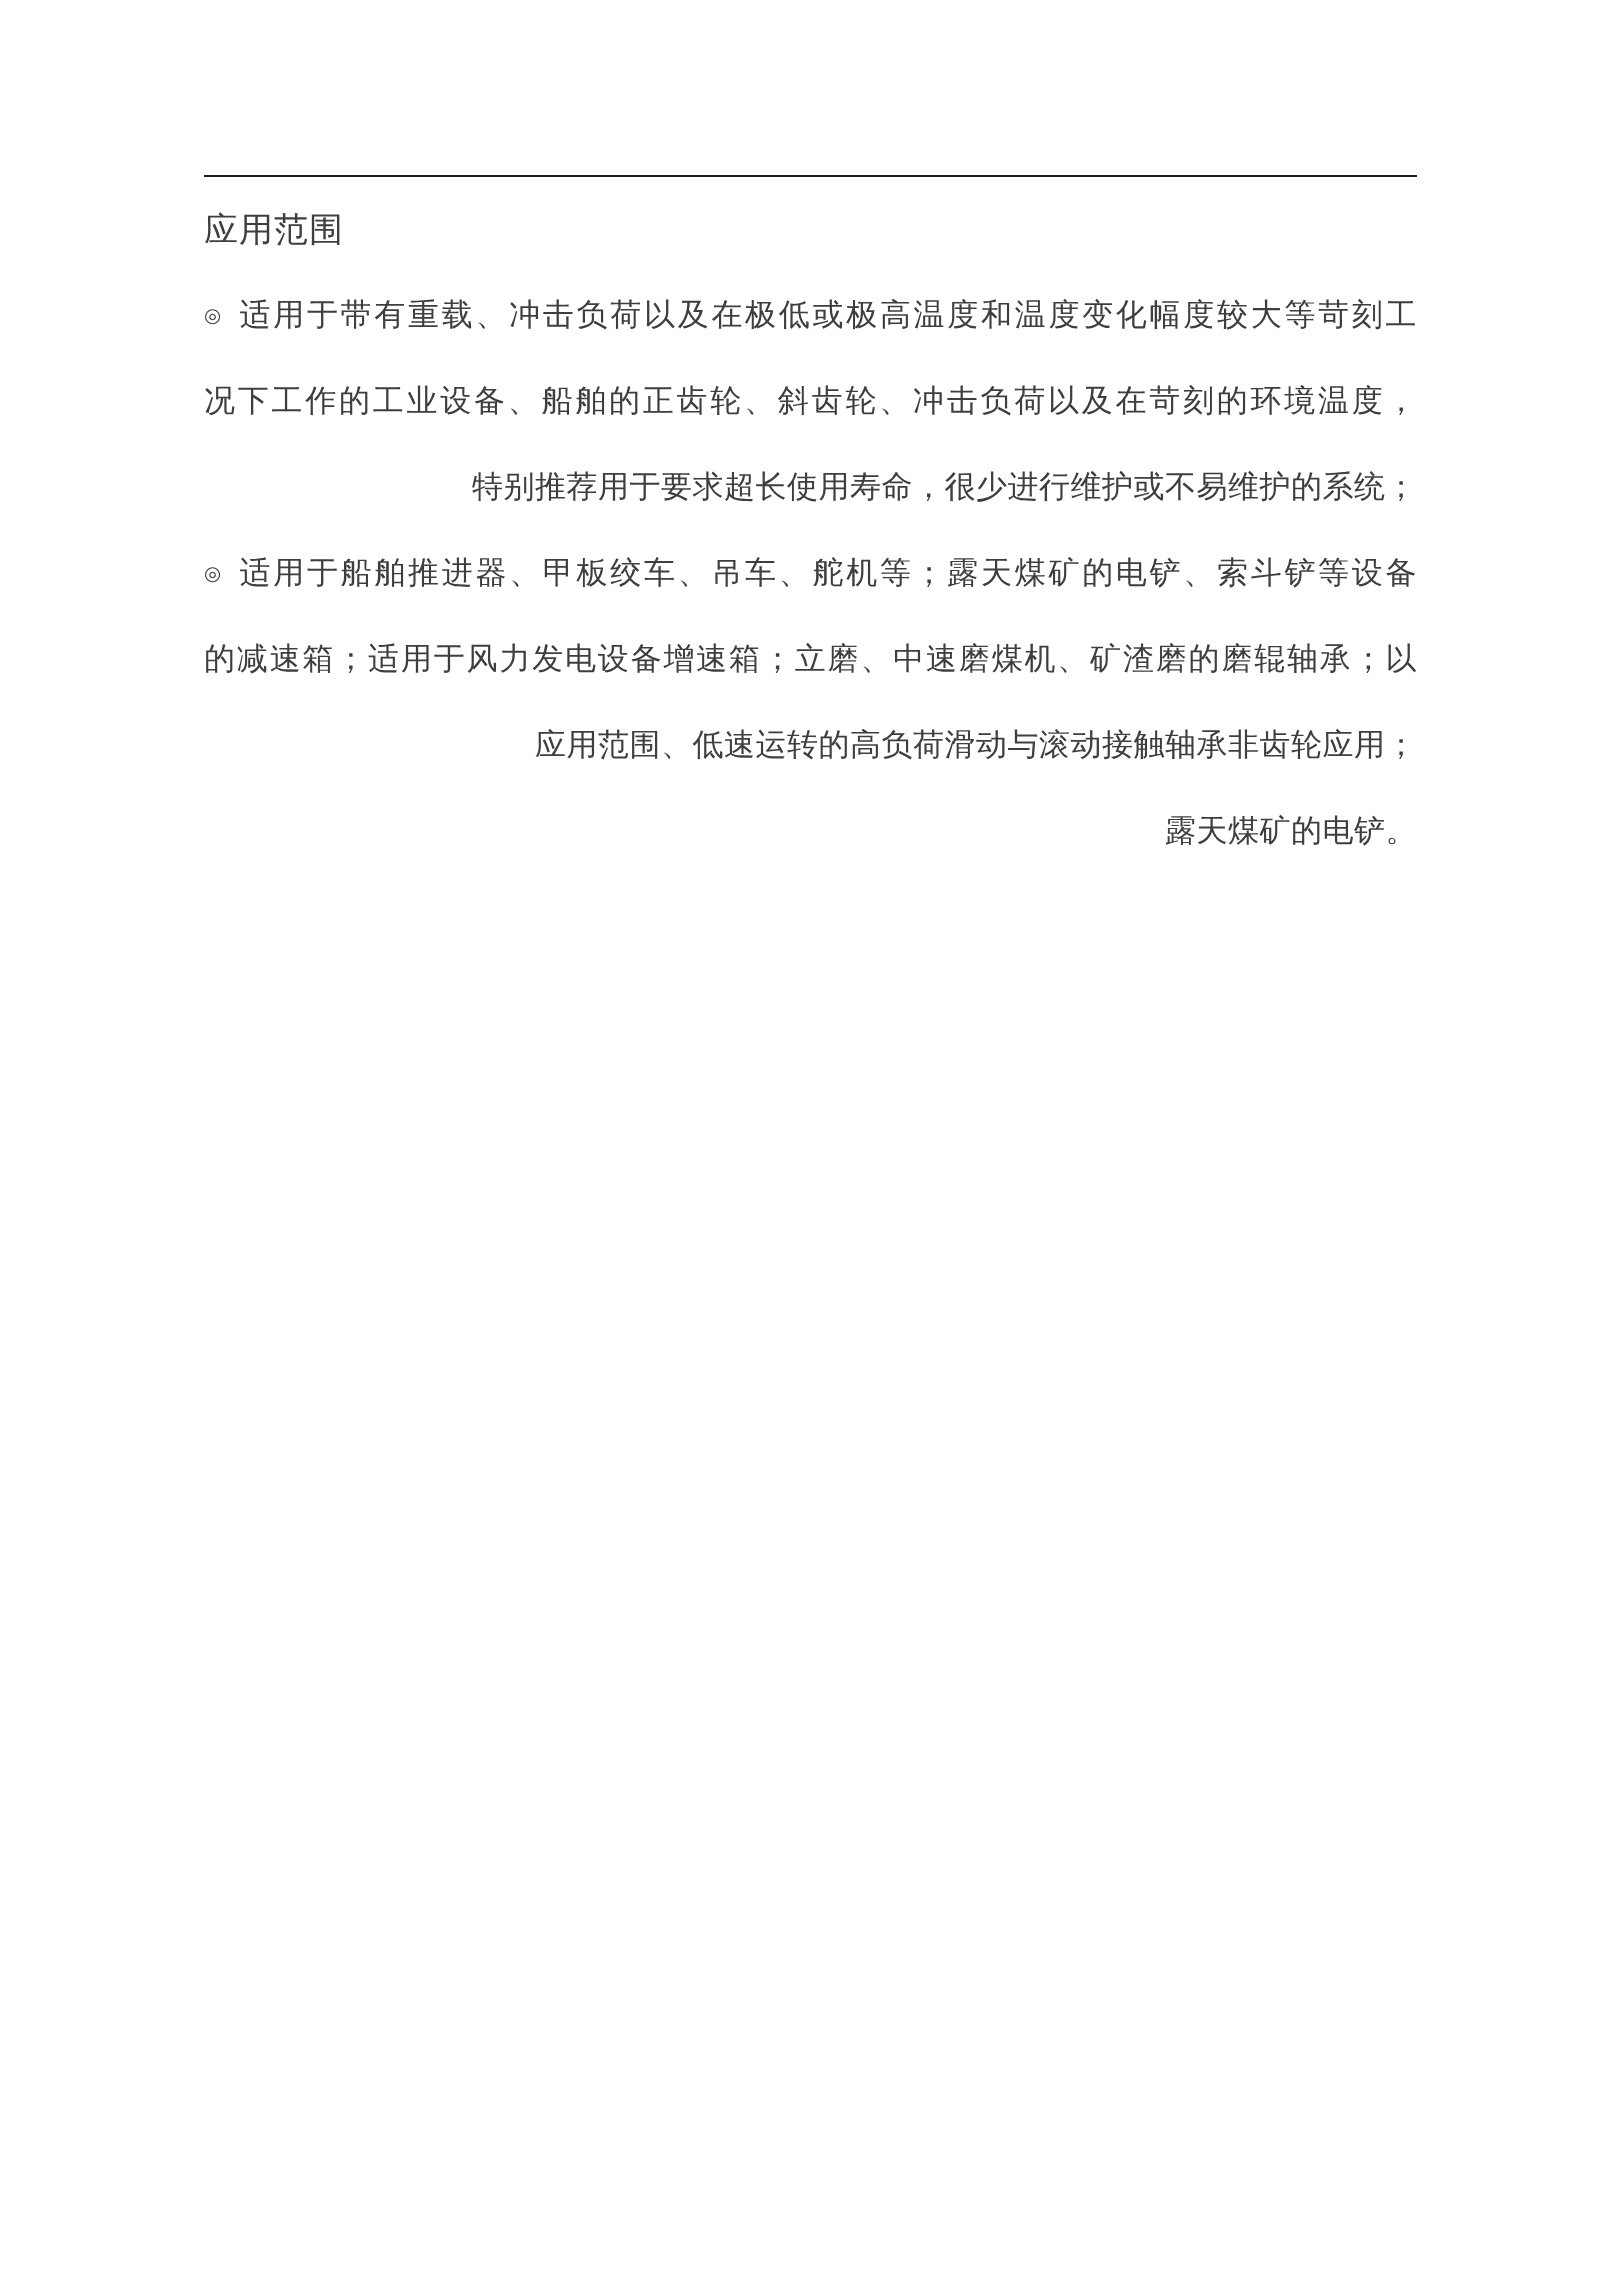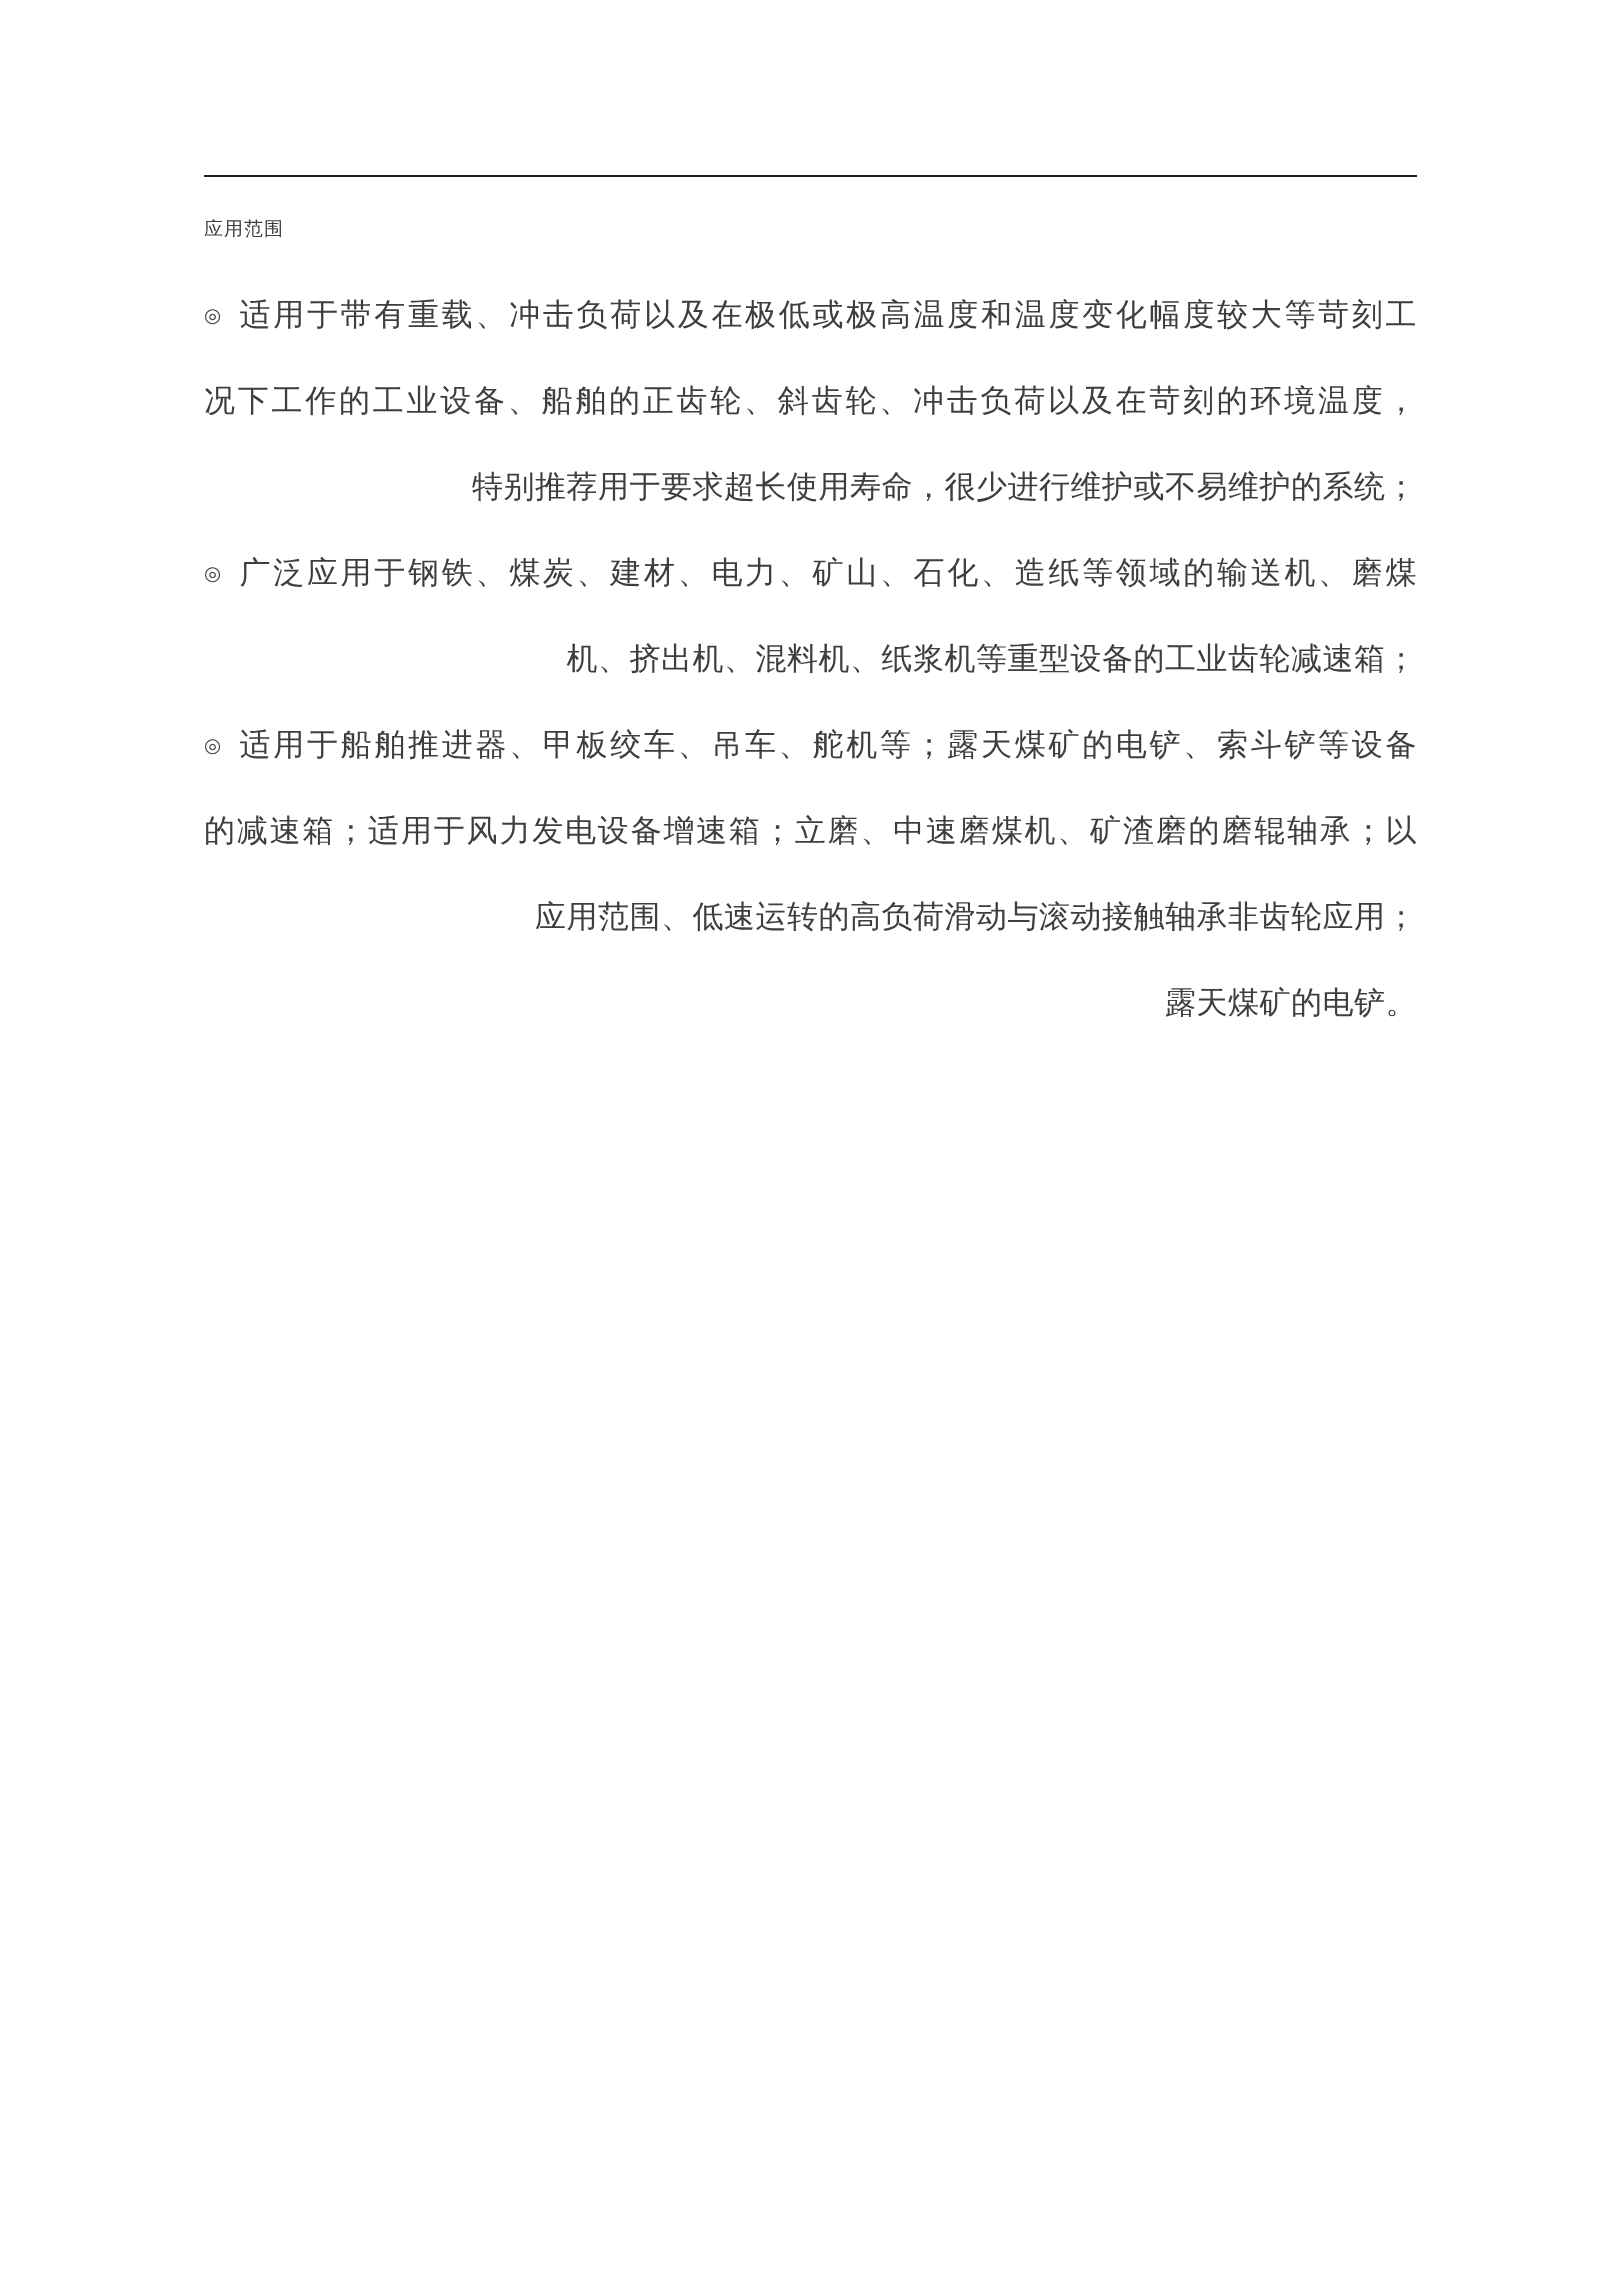--- a/index.html
+++ b/index.html
@@ -25,21 +25,21 @@
     padding: 0 204px;
   }
   .rule {
     border: none;
     border-top: 2.9px solid var(--rule-color);
     margin-top: 175px;
     width: 100%;
   }
   .heading {
     margin-top: 8.8px;
-    font-size: 19px;
+    font-size: 34px;
     font-weight: 400;
     color: var(--text-color);
     line-height: 86px;
     letter-spacing: 1px;
   }
   .paragraph {  }
   .line {
     font-size: 31px;
     color: var(--text-color);
     line-height: 86px;
@@ -67,24 +67,20 @@
   <div class="content">
     <hr class="rule">
     <h1 class="heading">应用范围</h1>
     <div id="paragraphs">
         <div class="paragraph">
           <div class="line justify"><span class="bullet">◎</span><span>适用于带有重载、冲击负荷以及在极低或极高温度和温度变化幅度较大等苛刻工</span></div>
           <div class="line justify">况下工作的工业设备、船舶的正齿轮、斜齿轮、冲击负荷以及在苛刻的环境温度，</div>
           <div class="line">特别推荐用于要求超长使用寿命，很少进行维护或不易维护的系统；</div>
         </div>
         <div class="paragraph">
-          <div class="line justify"><span class="bullet">◎</span><span>广泛应用于钢铁、煤炭、建材、电力、矿山、石化、造纸等领域的输送机、磨煤</span></div>
-          <div class="line">机、挤出机、混料机、纸浆机等重型设备的工业齿轮减速箱；</div>
-        </div>
-        <div class="paragraph">
           <div class="line justify"><span class="bullet">◎</span><span>适用于船舶推进器、甲板绞车、吊车、舵机等；露天煤矿的电铲、索斗铲等设备</span></div>
           <div class="line justify">的减速箱；适用于风力发电设备增速箱；立磨、中速磨煤机、矿渣磨的磨辊轴承；以</div>
           <div class="line">应用范围、低速运转的高负荷滑动与滚动接触轴承非齿轮应用；</div>
         </div>
         <div class="paragraph">
           <div class="line">露天煤矿的电铲。</div>
         </div>
       </div>
   </div>
 </div>

